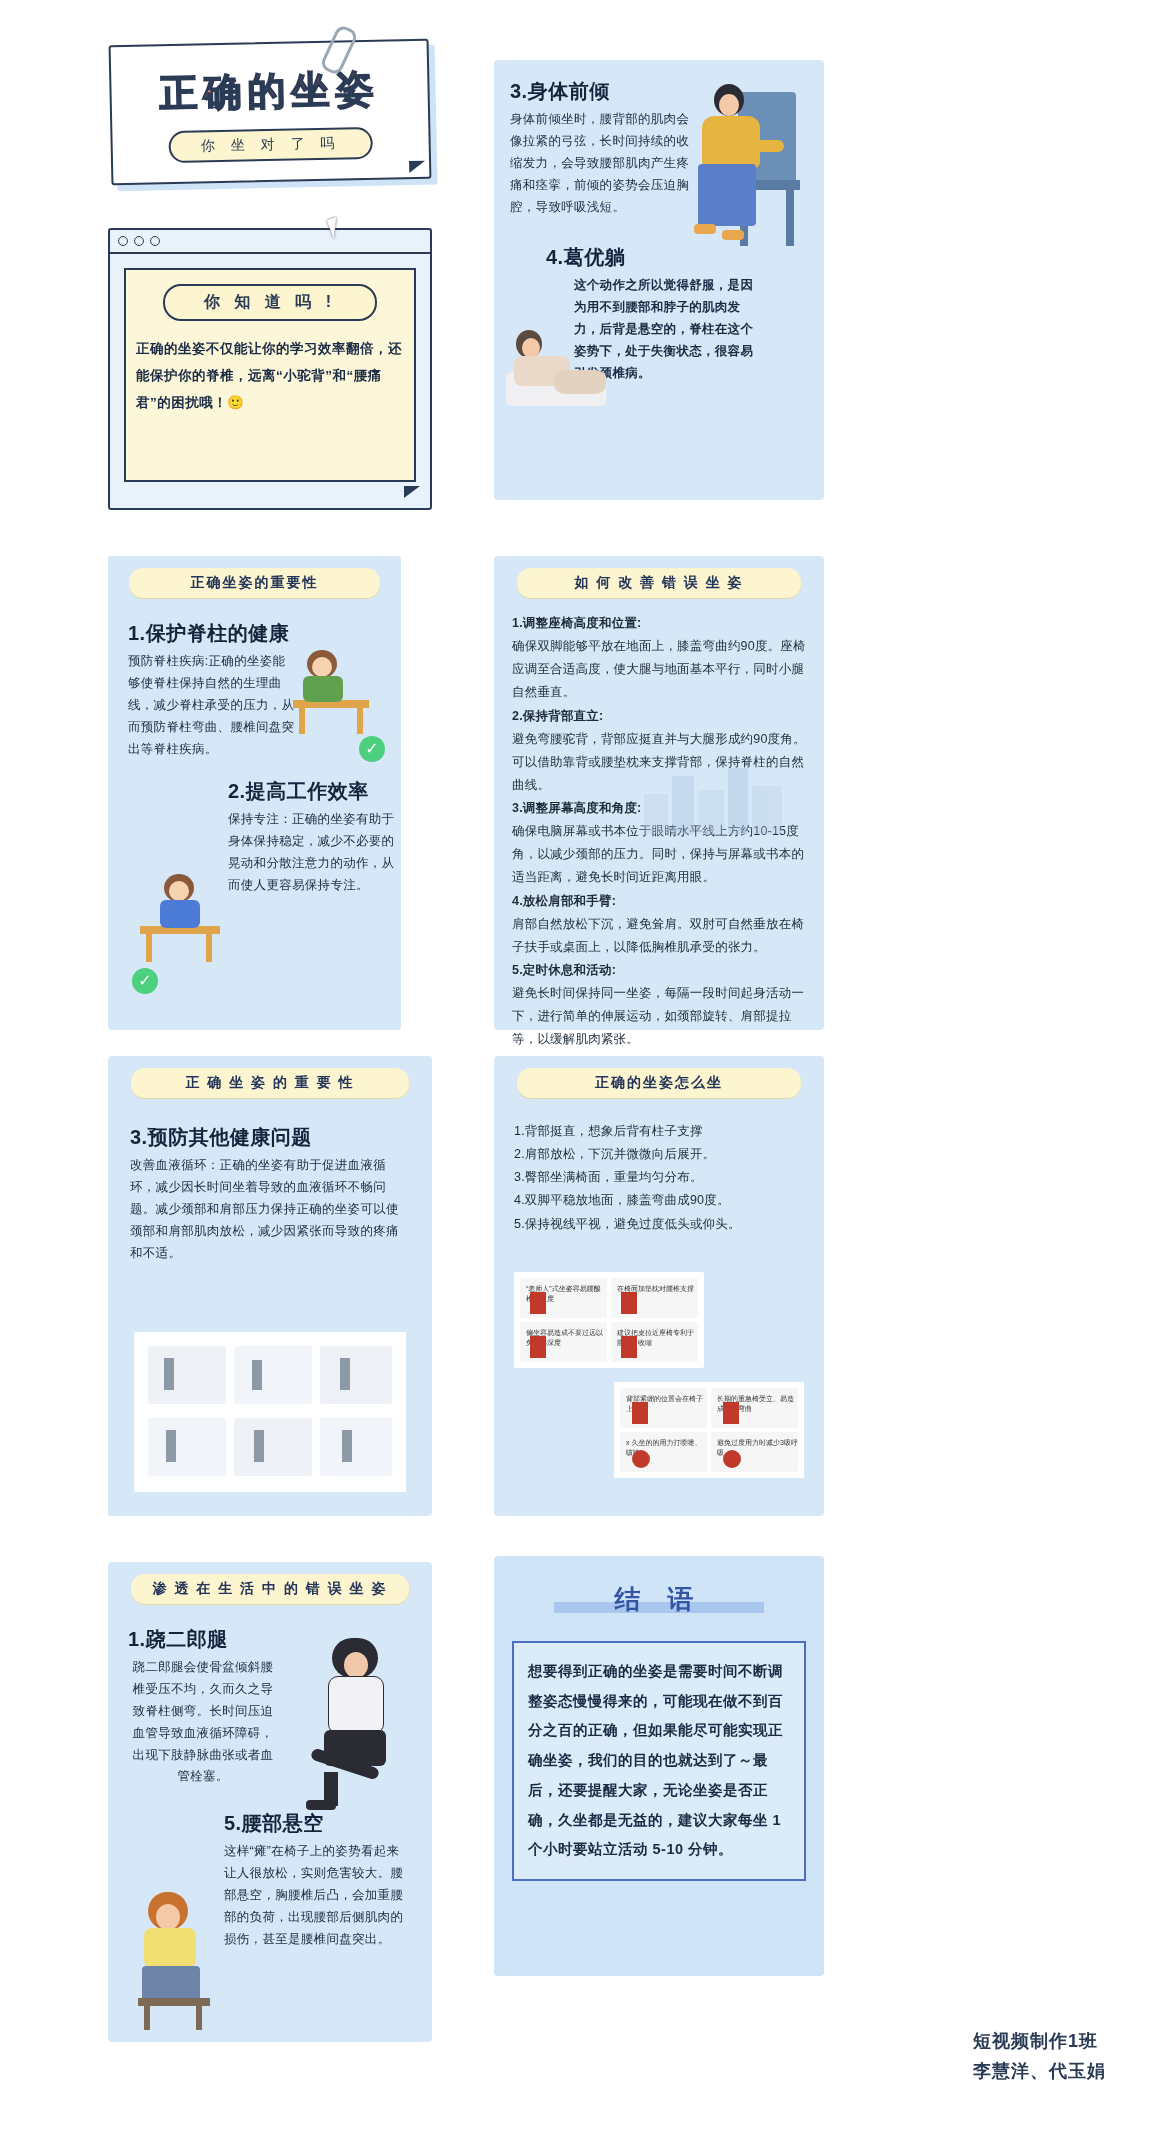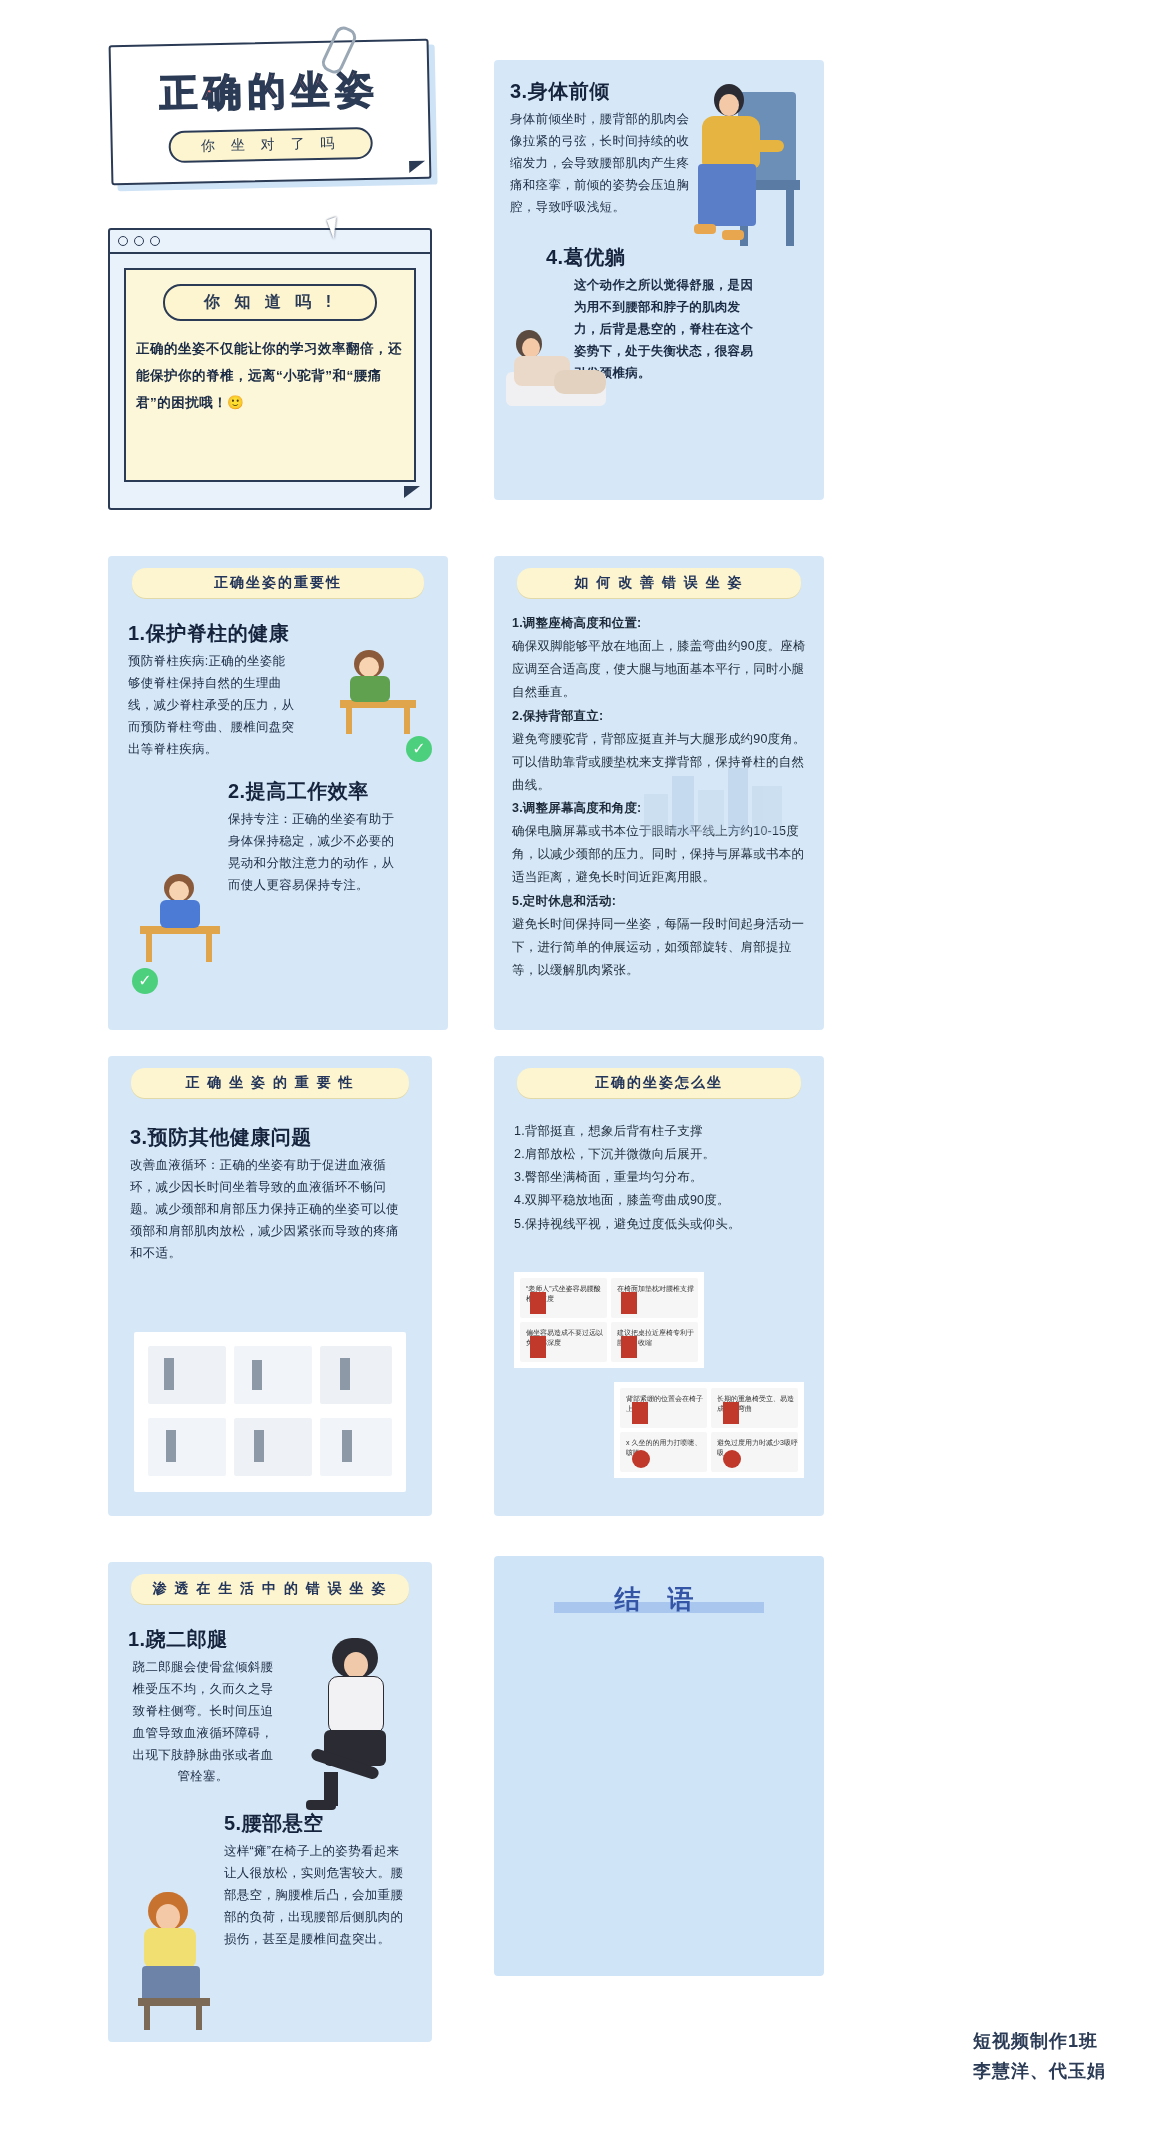--- a/index.html
+++ b/index.html
@@ -92,21 +92,21 @@
   #know-text{margin-top:14px;font-size:13.5px;line-height:2;color:#1b2b44;font-weight:bold;letter-spacing:.5px;}
   .cursor{
     position:absolute;left:330px;top:218px;width:0;height:0;
     border-left:10px solid #ffffff;border-bottom:20px solid transparent;
     filter:drop-shadow(0 0 1px #2b3b55);transform:rotate(-20deg);
   }
 
   
   #card-r1{left:494px;top:60px;width:330px;height:440px;padding:14px 16px;}
   
-  #card-l2{left:108px;top:556px;width:340px;height:474px;}
+  #card-l2{left:108px;top:556px;width:293px;height:474px;}
   #card-r2{left:494px;top:556px;width:330px;height:474px;}
   #card-l3{left:108px;top:1056px;width:324px;height:460px;}
   #card-r3{left:494px;top:1056px;width:330px;height:460px;}
   #card-l4{left:108px;top:1562px;width:324px;height:480px;}
   #card-r4{left:494px;top:1556px;width:330px;height:420px;background:#cfe4f7;}
 
   #concl-title{
     margin:26px auto 0 auto;width:210px;text-align:center;
     font-size:26px;font-weight:bold;color:#3454a6;letter-spacing:10px;
     background:linear-gradient(transparent 58%, #a9c7ee 58%, #a9c7ee 88%, transparent 88%);
@@ -229,20 +229,24 @@
         <b>1.调整座椅高度和位置:</b><br>
         <span>确保双脚能够平放在地面上，膝盖弯曲约90度。座椅应调至合适高度，使大腿与地面基本平行，同时小腿自然垂直。</span>
       </div>
       <div>
         <b>2.保持背部直立:</b><br>
         <span>避免弯腰驼背，背部应挺直并与大腿形成约90度角。可以借助靠背或腰垫枕来支撑背部，保持脊柱的自然曲线。</span>
       </div>
       <div>
         <b>3.调整屏幕高度和角度:</b><br>
         <span>确保电脑屏幕或书本位于眼睛水平线上方约10-15度角，以减少颈部的压力。同时，保持与屏幕或书本的适当距离，避免长时间近距离用眼。</span>
+      </div>
+      <div>
+        <b>4.放松肩部和手臂:</b><br>
+        <span>肩部自然放松下沉，避免耸肩。双肘可自然垂放在椅子扶手或桌面上，以降低胸椎肌承受的张力。</span>
       </div>
       <div>
         <b>5.定时休息和活动:</b><br>
         <span>避免长时间保持同一坐姿，每隔一段时间起身活动一下，进行简单的伸展运动，如颈部旋转、肩部提拉等，以缓解肌肉紧张。</span>
       </div>
     </div>
 
     <div class="figbox" style="left:150px;top:208px;width:150px;height:70px;opacity:.35;">
       <div class="rect" style="left:0;top:30px;width:24px;height:40px;background:#b9cfe6;"></div>
       <div class="rect" style="left:28px;top:12px;width:22px;height:58px;background:#a8c3df;"></div>
@@ -350,20 +354,21 @@
       <div class="rect" style="left:22px;top:44px;width:52px;height:40px;background:#f2df72;border-radius:8px;"></div>
       <div class="rect" style="left:20px;top:82px;width:58px;height:36px;background:#6d84a8;border-radius:4px;"></div>
       <div class="rect" style="left:16px;top:114px;width:72px;height:8px;background:#7c6a57;"></div>
       <div class="rect" style="left:22px;top:122px;width:6px;height:24px;background:#7c6a57;"></div>
       <div class="rect" style="left:74px;top:122px;width:6px;height:24px;background:#7c6a57;"></div>
     </div>
   </div>
 
   <div class="card" id="card-r4">
     <div id="concl-title">结 语</div>
+    <div id="concl-box">想要得到正确的坐姿是需要时间不断调整姿态慢慢得来的，可能现在做不到百分之百的正确，但如果能尽可能实现正确坐姿，我们的目的也就达到了～最后，还要提醒大家，无论坐姿是否正确，久坐都是无益的，建议大家每坐 1 个小时要站立活动 5-10 分钟。</div>
   </div>
 
   <div id="credits">
     <div>短视频制作1班</div>
     <div>李慧洋、代玉娟</div>
   </div>
 
 </div>
 
 </body></html>

